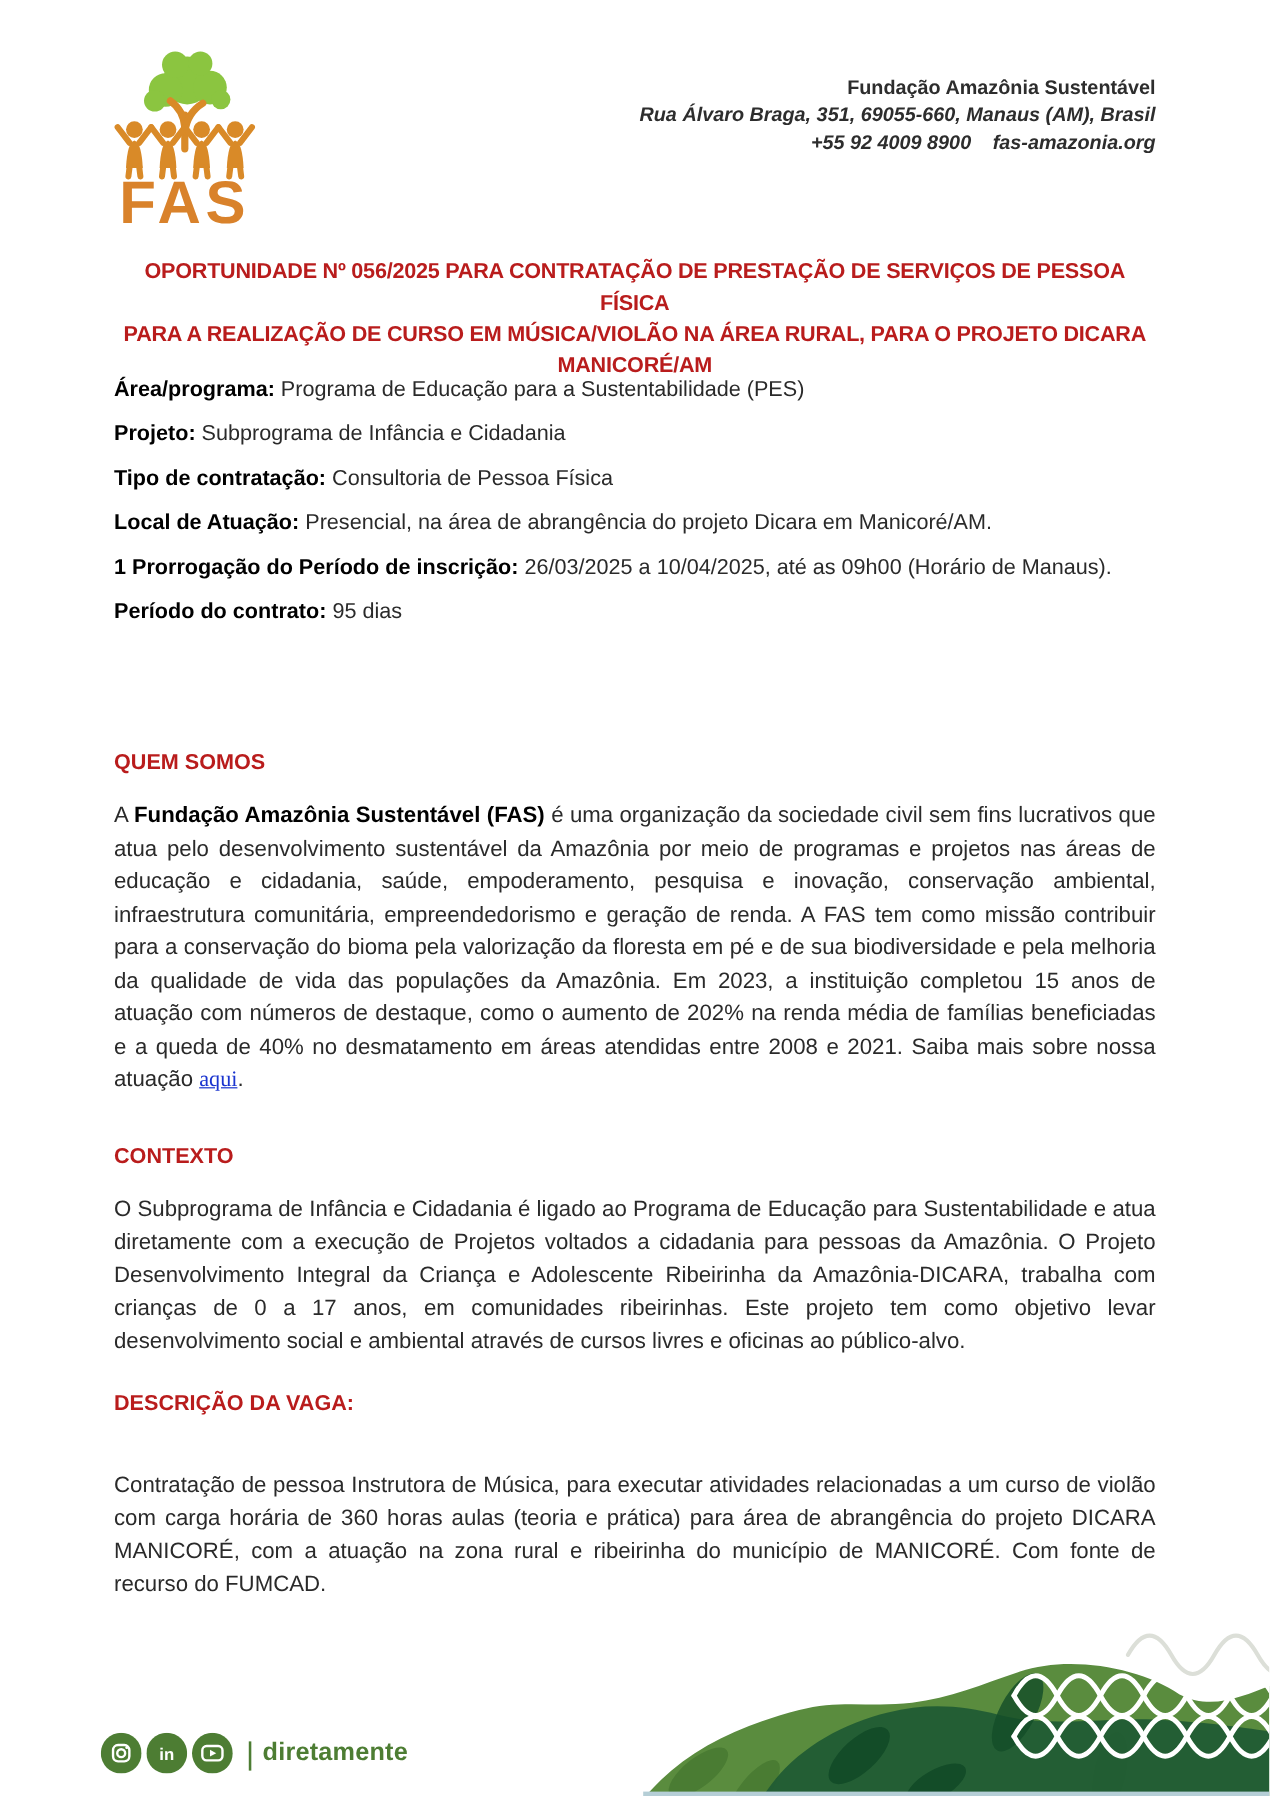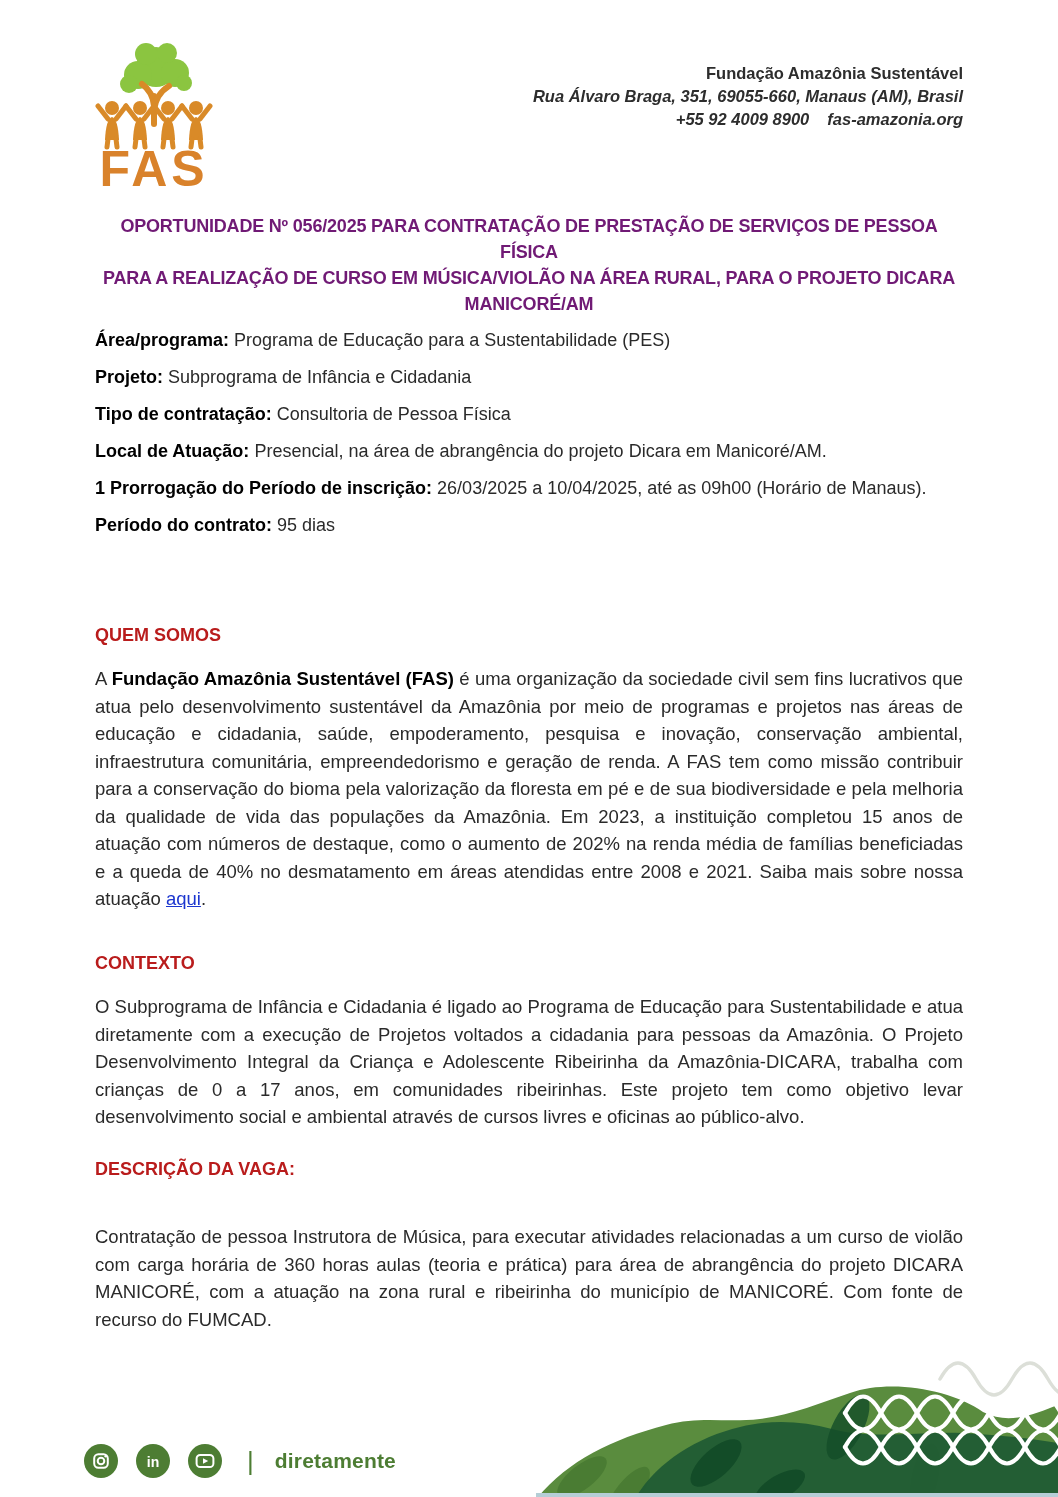--- a/index.html
+++ b/index.html
@@ -7,41 +7,41 @@
     position:relative;width:1058px;height:1497px;background:#ffffff;overflow:hidden;
     font-family:"Liberation Sans",sans-serif;color:#2a2a2a;
   }
   
   .hdr{position:absolute;top:40px;left:95px;right:95px;display:flex;justify-content:space-between;align-items:flex-start;}
   .logo{width:118px;height:150px;}
   .contact{margin-top:22px;text-align:right;font-size:16.5px;line-height:23px;color:#2d2d2d;font-weight:bold;margin-left:25px;}
   .contact .it{font-style:italic;}
   .contact .site{display:inline-block;margin-left:18px;}
   
-  .title{position:absolute;top:213px;left:95px;right:95px;text-align:center;font-weight:bold;color:#701a75;
+  .title{position:absolute;top:213px;left:95px;right:95px;text-align:center;font-weight:bold;color:#b91c1c;
          font-size:18px;line-height:26px;letter-spacing:-0.2px;}
   
-  .fields{position:absolute;top:327px;left:95px;right:95px;font-size:18px;line-height:27px;}
+  .fields{position:absolute;top:311px;left:95px;right:95px;font-size:18px;line-height:27px;}
   .field{margin:0 0 10px 0;}
   .field b{color:#000;}
   .jst{text-align:justify;}
   .jst-full{text-align:justify;text-align-last:justify;}
   
   .sec{position:absolute;left:95px;right:95px;}
   .sec h2{margin:0;font-size:18px;line-height:26px;font-weight:bold;color:#b91c1c;}
   .sec p{margin:17px 0 0 0;font-size:18.5px;line-height:27.5px;text-align:justify;color:#2a2a2a;}
   .sec-quem{top:622px;}
   .sec-ctx{top:950px;}
   .sec-desc{top:1156px;}
   .sec-desc p{margin-top:41px;}
   .b{font-weight:bold;color:#000;}
-  a.lnk{color:#1b35cf;text-decoration:underline;cursor:pointer;}
+  a.lnk{color:#1b35cf;text-decoration:underline;cursor:pointer;font-family:Liberation Serif, serif;}
   
   .waves{position:absolute;left:0;bottom:0;width:1058px;height:170px;display:block;}
-  .social{position:absolute;left:84px;bottom:19px;display:flex;align-items:center;gap:18px;z-index:5;}
+  .social{position:absolute;left:84px;bottom:19px;display:flex;align-items:center;gap:4px;z-index:5;}
   .sicon{width:34px;height:34px;display:block;cursor:pointer;}
   .sep{color:#4d7d33;font-size:26px;font-weight:400;margin:0 3px 0 7px;line-height:34px;}
   .handle{color:#4d7d33;font-size:21px;font-weight:bold;letter-spacing:0.2px;}
 </style>
 </head>
 <body>
 
 <div class="page">
 
   <div class="hdr">

